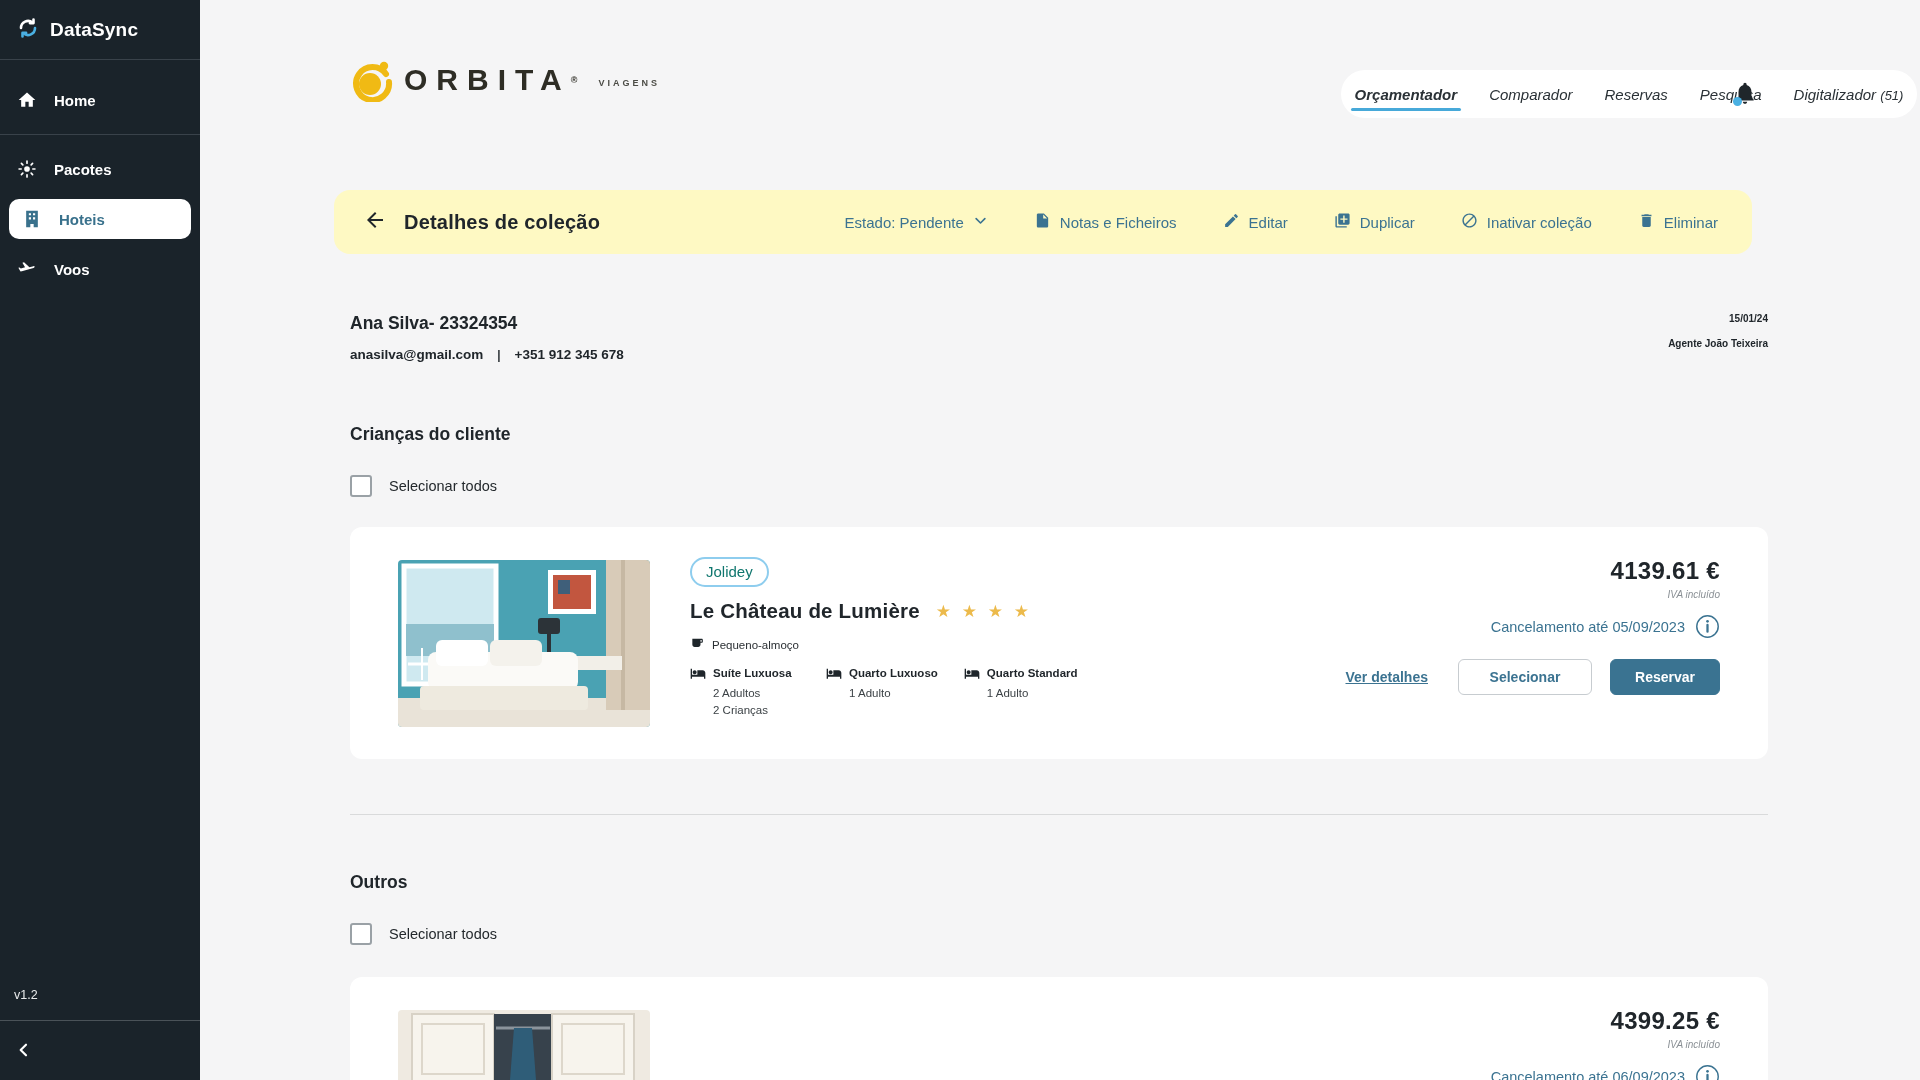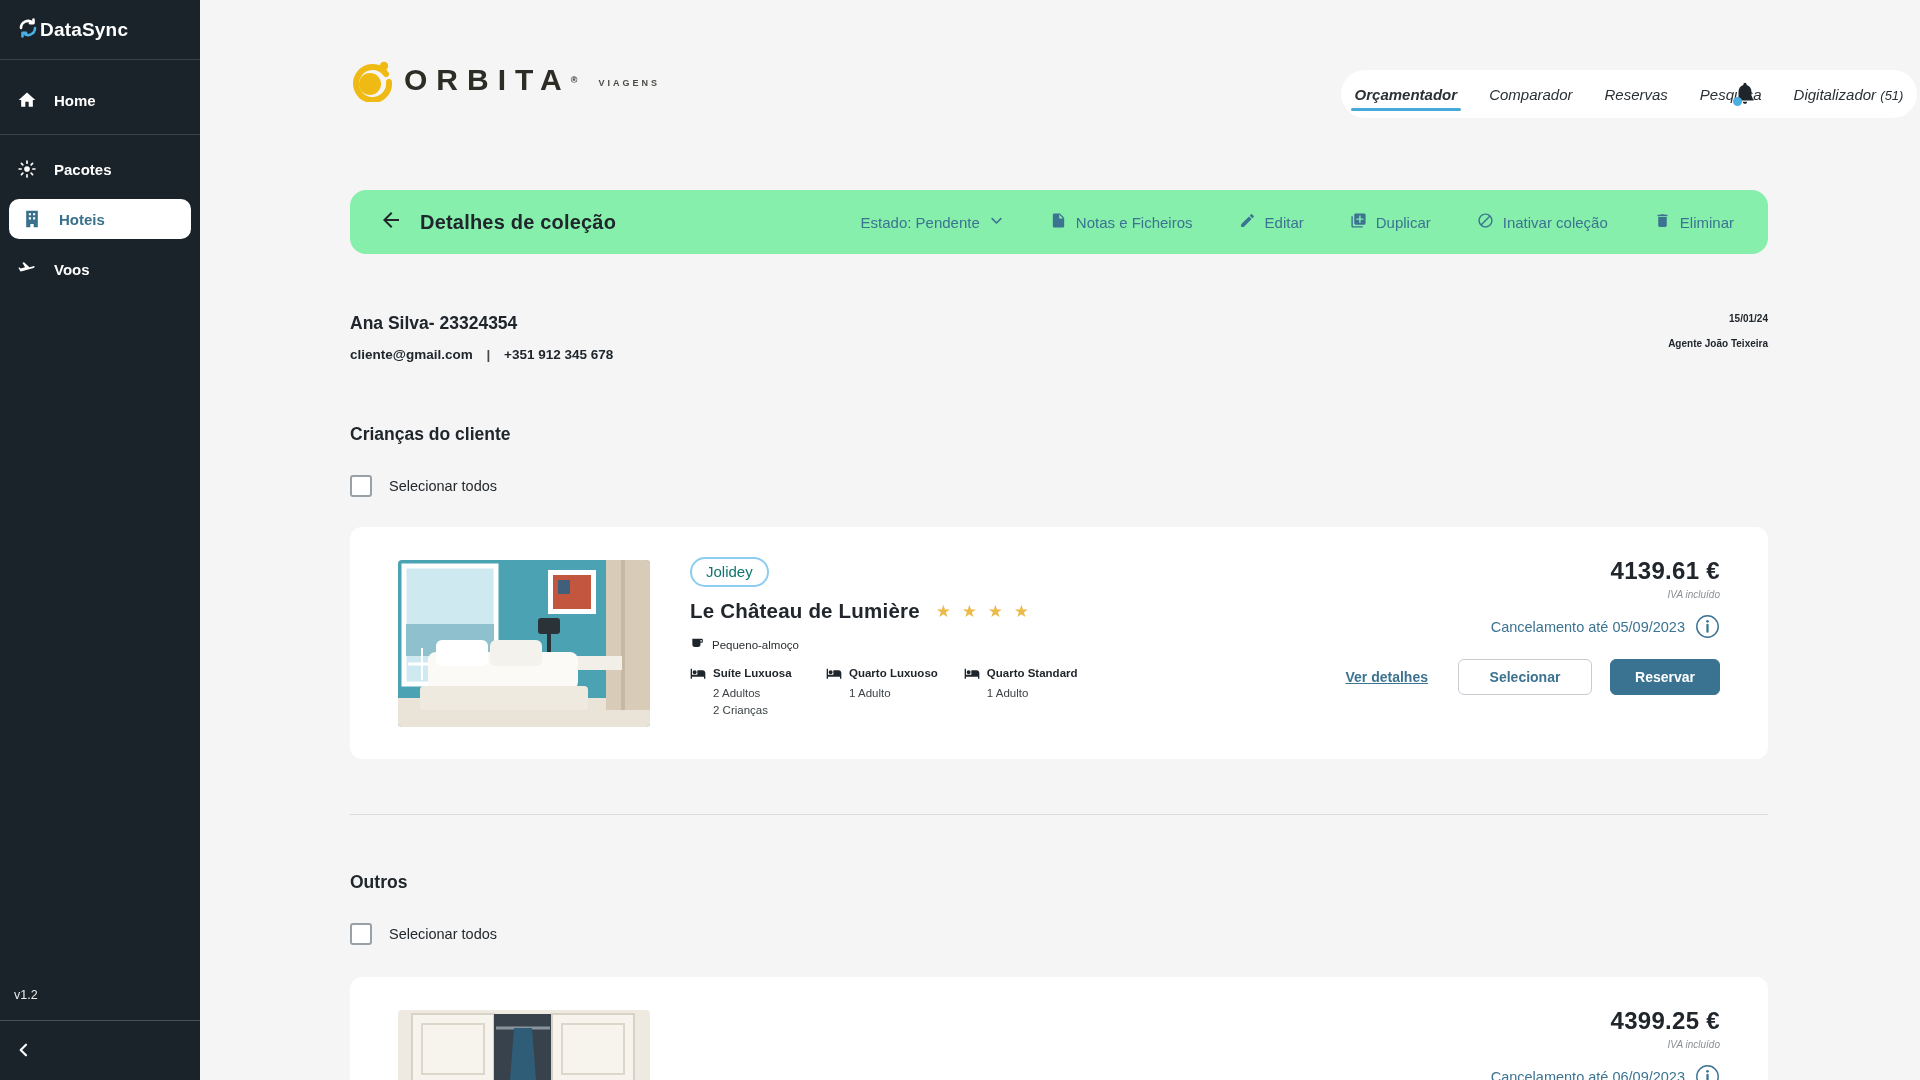--- a/index.html
+++ b/index.html
@@ -1,21 +1,21 @@
 <!DOCTYPE html>
 <html><head>
 <meta charset="utf-8">
 <style>
   * { margin:0; padding:0; box-sizing:border-box; }
   html,body { width:1920px; height:1080px; overflow:hidden;
     font-family:"Liberation Sans","DejaVu Sans",sans-serif; background:#f5f5f6; color:#20262b; }
 
   
   .sidebar { position:absolute; left:0; top:0; width:200px; height:1080px; background:#1a232a; color:#fff; }
-  .brand { display:flex; align-items:center; height:60px; padding:0 16px; border-bottom:1px solid #39424a; }
+  .brand { display:flex; align-items:center; gap:10px; height:60px; padding:0 16px; border-bottom:1px solid #39424a; }
   .brand-name { font-size:19px; font-weight:bold; letter-spacing:.2px; }
   .menu-item { display:flex; align-items:center; gap:16px; height:44px; padding:0 16px; margin:8px 0;
     font-size:15px; font-weight:bold; color:#fff; cursor:pointer; }
   .menu-item .mi-icon { width:22px; height:22px; display:flex; align-items:center; justify-content:center; }
   .menu-sep { border-top:1px solid #39424a; margin:12px 0; }
   .menu-item.active { background:#fff; color:#39718c; border-radius:10px; margin:8px 9px; padding:0 12px; height:40px; }
   .mi-home { margin-top:18px; }
   .version { position:absolute; left:14px; top:988px; font-size:12.5px; color:#e9ebec; }
   .collapse-bar { position:absolute; left:0; right:0; top:1020px; border-top:1px solid #4a5258; }
   .collapse-btn { position:absolute; left:10px; top:1038px; width:28px; height:28px; display:flex; align-items:center; justify-content:center; cursor:pointer; }
@@ -33,21 +33,21 @@
   .nav-pill { position:absolute; top:70px; left:1141px; width:576px; height:48px; background:#fff; border-radius:26px;
     display:flex; align-items:center; justify-content:center; gap:28px; padding:0 30px;font-style:italic; }
   .tab { font-size:15px; color:#2a3136; cursor:pointer; position:relative; padding:13px 2px; white-space:nowrap; }
   .tab.active { font-weight:bold; }
   .tab.active::after { content:""; position:absolute; left:-2px; right:-2px; bottom:5px; height:3px; background:#47a9d9; border-radius:2px; }
   .tab .count { font-size:13px; color:#2a3136; }
   .bell { position:absolute; top:80px; left:1532px; width:28px; height:28px; cursor:pointer; }
   .bell-dot { position:absolute; left:1px; bottom:2px; width:9px; height:9px; border-radius:50%; background:#4ab0e2; }
 
   
-  .toolbar { position:absolute; left:150px; top:190px; width:1418px; height:64px; background:#86efac; border-radius:16px;
+  .toolbar { position:absolute; left:134px; top:190px; width:1418px; height:64px; background:#fef9c3; border-radius:16px;
     display:flex; align-items:center; padding:0 34px 0 26px; }
   .back-btn { width:30px; height:30px; display:flex; align-items:center; justify-content:center; cursor:pointer; color:#20262b; }
   .tb-title { font-size:20px; font-weight:bold; margin-left:14px; letter-spacing:.2px; }
   .tb-actions { margin-left:auto; display:flex; align-items:center; gap:46px; }
   .tb-act { display:flex; align-items:center; gap:9px; color:#3b7391; font-size:15px; cursor:pointer; white-space:nowrap; }
   .tb-act svg { flex:0 0 auto; }
 
   
   .client-row { position:absolute; left:150px; top:313px; width:1418px; display:flex; justify-content:space-between; }
   .client-name { font-size:17.5px; font-weight:bold; }
@@ -252,21 +252,21 @@
         </span>
         <span>Eliminar</span>
       </div>
     </div>
   </div>
 
   <div class="client-row">
     <div>
       <div class="client-name">Ana Silva- 23324354</div>
       <div class="client-contact">
-        <span>cliente@gmail.com</span>
+        <span>anasilva@gmail.com</span>
         <span class="sep">|</span>
         <span>+351 912 345 678</span>
       </div>
     </div>
     <div class="client-right">
       <div>15/01/24</div>
       <div class="client-agent">Agente João Teixeira</div>
     </div>
   </div>
 

